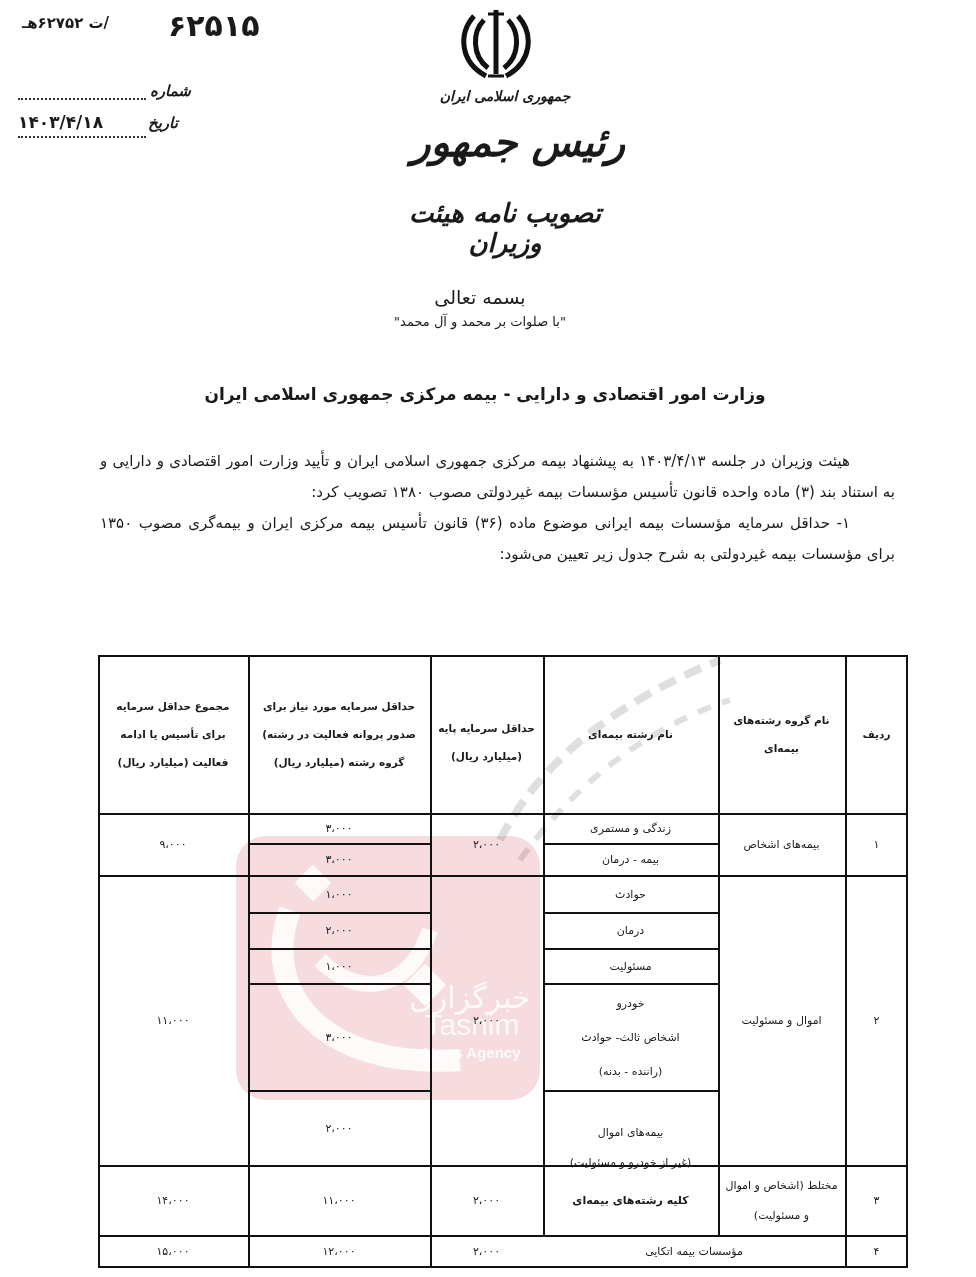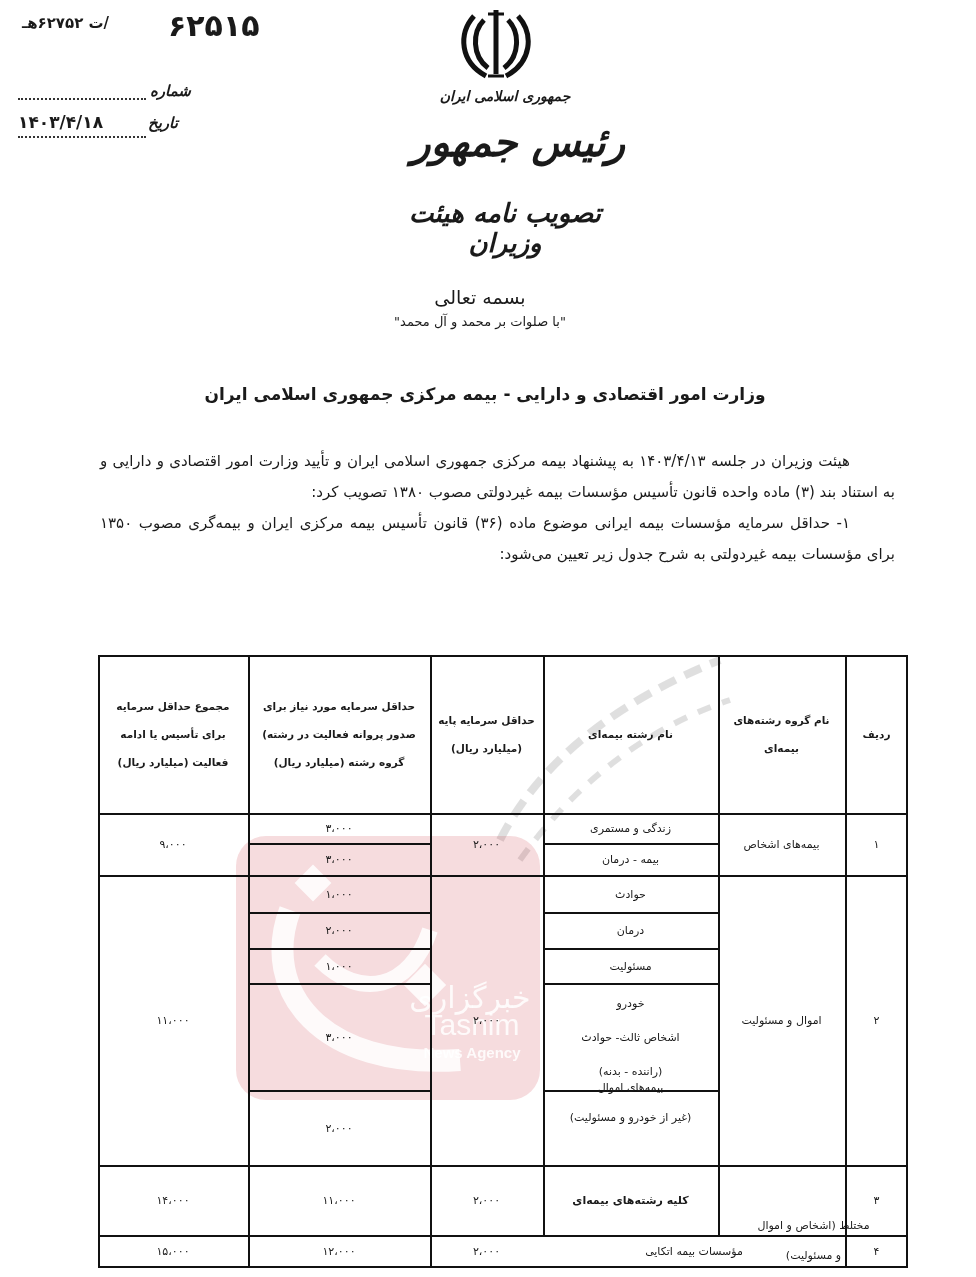--- a/index.html
+++ b/index.html
@@ -123,53 +123,53 @@
   <div class="line" style="left:150px;top:293px;width:184px;height:2px;"></div>
   <div class="line" style="left:445px;top:293px;width:176px;height:2px;"></div>
   <div class="line" style="left:150px;top:328px;width:184px;height:2px;"></div>
   <div class="line" style="left:445px;top:328px;width:176px;height:2px;"></div>
   <div class="line" style="left:150px;top:435px;width:184px;height:2px;"></div>
   <div class="line" style="left:445px;top:435px;width:176px;height:2px;"></div>
 
   <div class="cell hcell" style="left:747px;top:0;width:63px;height:158px;">ردیف</div>
   <div class="cell hcell" style="left:620px;top:0;width:127px;height:158px;">نام گروه رشته‌های بیمه‌ای</div>
   <div class="cell hcell" style="left:445px;top:0;width:175px;height:158px;">نام رشته بیمه‌ای</div>
-  <div class="cell hcell" style="left:332px;top:0;width:113px;height:158px;">حداقل سرمایه پایه (میلیارد ریال)</div>
+  <div class="cell hcell" style="left:332px;top:8px;width:113px;height:158px;">حداقل سرمایه پایه (میلیارد ریال)</div>
   <div class="cell hcell" style="left:150px;top:0;width:182px;height:158px;">حداقل سرمایه مورد نیاز برای صدور پروانه فعالیت در رشته) گروه رشته (میلیارد ریال)</div>
   <div class="cell hcell" style="left:0;top:0;width:150px;height:158px;">مجموع حداقل سرمایه برای تأسیس یا ادامه فعالیت (میلیارد ریال)</div>
 
   <div class="cell" style="left:747px;top:160px;width:63px;height:60px;">۱</div>
   <div class="cell" style="left:620px;top:160px;width:127px;height:60px;">بیمه‌های اشخاص</div>
   <div class="cell" style="left:445px;top:160px;width:175px;height:28px;">زندگی و مستمری</div>
   <div class="cell" style="left:445px;top:190px;width:175px;height:30px;">بیمه - درمان</div>
   <div class="cell num" style="left:332px;top:160px;width:113px;height:60px;">۲،۰۰۰</div>
   <div class="cell num" style="left:150px;top:160px;width:182px;height:28px;">۳،۰۰۰</div>
   <div class="cell num" style="left:150px;top:190px;width:182px;height:30px;">۳،۰۰۰</div>
   <div class="cell num" style="left:0;top:160px;width:150px;height:60px;">۹،۰۰۰</div>
 
   <div class="cell" style="left:747px;top:222px;width:63px;height:288px;">۲</div>
   <div class="cell" style="left:620px;top:222px;width:127px;height:288px;">اموال و مسئولیت</div>
   <div class="cell" style="left:445px;top:222px;width:175px;height:35px;border-radius:6px;">حوادث</div>
   <div class="cell" style="left:445px;top:259px;width:175px;height:34px;">درمان</div>
   <div class="cell" style="left:445px;top:295px;width:175px;height:33px;">مسئولیت</div>
   <div class="cell" style="left:445px;top:330px;width:175px;height:105px;white-space:pre-line;line-height:34px;">خودرو
 اشخاص ثالث- حوادث
 (راننده - بدنه)</div>
-  <div class="cell" style="left:445px;top:416px;width:175px;height:63px;white-space:pre-line;line-height:30px;">بیمه‌های اموال
+  <div class="cell" style="left:445px;top:461px;width:175px;height:63px;white-space:pre-line;line-height:30px;">بیمه‌های اموال
 (غیر از خودرو و مسئولیت)</div>
   <div class="cell num" style="left:332px;top:222px;width:113px;height:288px;">۲،۰۰۰</div>
   <div class="cell num" style="left:150px;top:222px;width:182px;height:35px;">۱،۰۰۰</div>
   <div class="cell num" style="left:150px;top:259px;width:182px;height:34px;">۲،۰۰۰</div>
   <div class="cell num" style="left:150px;top:295px;width:182px;height:33px;">۱،۰۰۰</div>
   <div class="cell num" style="left:150px;top:330px;width:182px;height:105px;">۳،۰۰۰</div>
   <div class="cell num" style="left:150px;top:437px;width:182px;height:73px;">۲،۰۰۰</div>
   <div class="cell num" style="left:0;top:222px;width:150px;height:288px;">۱۱،۰۰۰</div>
 
   <div class="cell" style="left:747px;top:512px;width:63px;height:68px;">۳</div>
-  <div class="cell" style="left:652px;top:512px;width:127px;height:68px;line-height:30px;margin-top:40px;">مختلط (اشخاص و اموال و مسئولیت)</div>
+  <div class="cell" style="left:620px;top:512px;width:127px;height:68px;line-height:30px;">مختلط (اشخاص و اموال و مسئولیت)</div>
   <div class="cell" style="left:445px;top:512px;width:175px;height:68px;font-weight:bold;">کلیه رشته‌های بیمه‌ای</div>
   <div class="cell num" style="left:332px;top:512px;width:113px;height:68px;">۲،۰۰۰</div>
   <div class="cell num" style="left:150px;top:512px;width:182px;height:68px;">۱۱،۰۰۰</div>
   <div class="cell num" style="left:0;top:512px;width:150px;height:68px;">۱۴،۰۰۰</div>
 
   <div class="cell" style="left:747px;top:582px;width:63px;height:29px;">۴</div>
   <div class="cell" style="left:445px;top:582px;width:302px;height:29px;">مؤسسات بیمه اتکایی</div>
   <div class="cell num" style="left:332px;top:582px;width:113px;height:29px;">۲،۰۰۰</div>
   <div class="cell num" style="left:150px;top:582px;width:182px;height:29px;">۱۲،۰۰۰</div>
   <div class="cell num" style="left:0;top:582px;width:150px;height:29px;">۱۵،۰۰۰</div>

